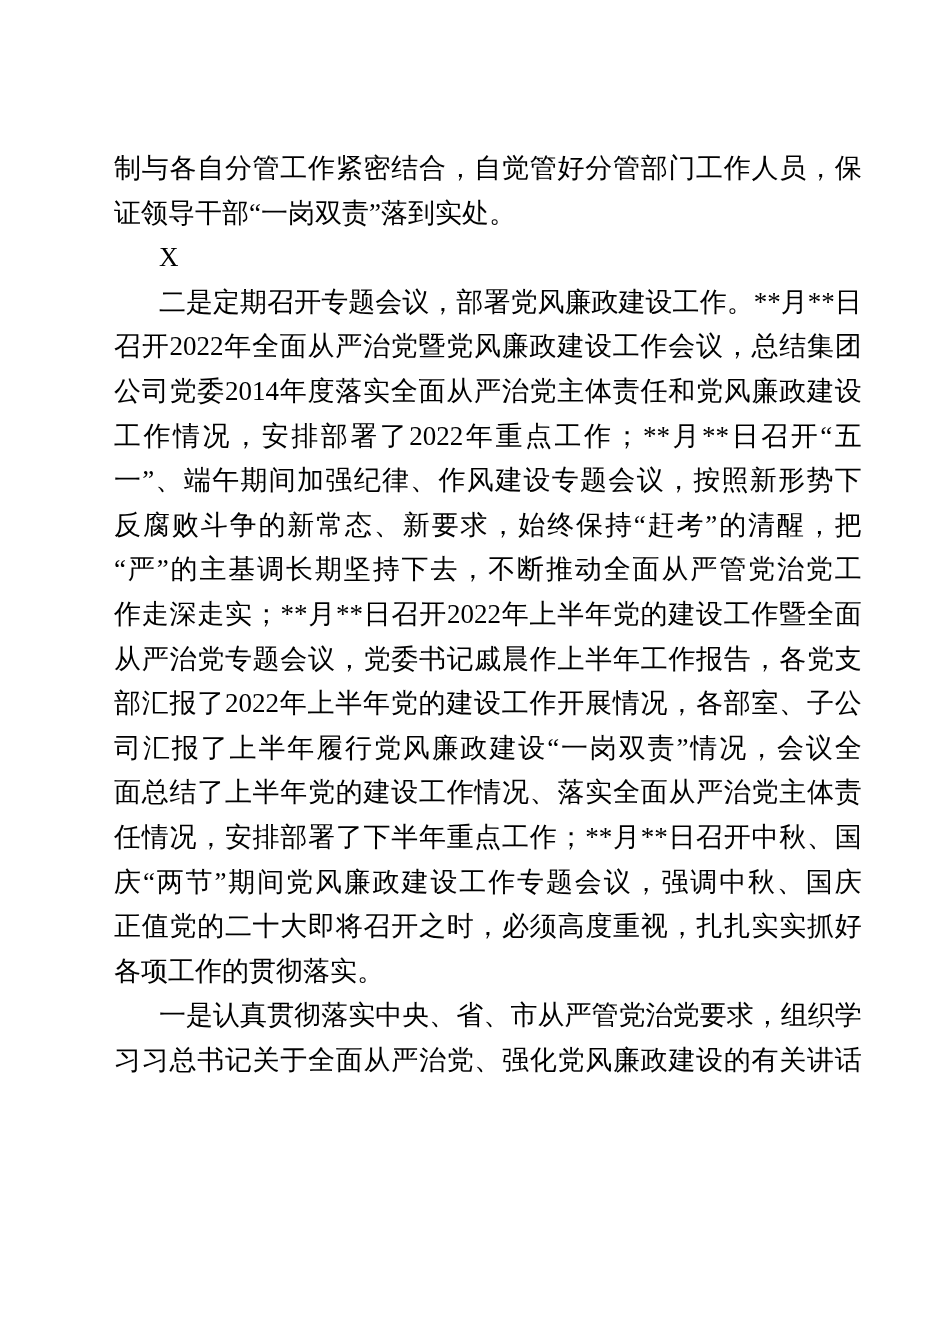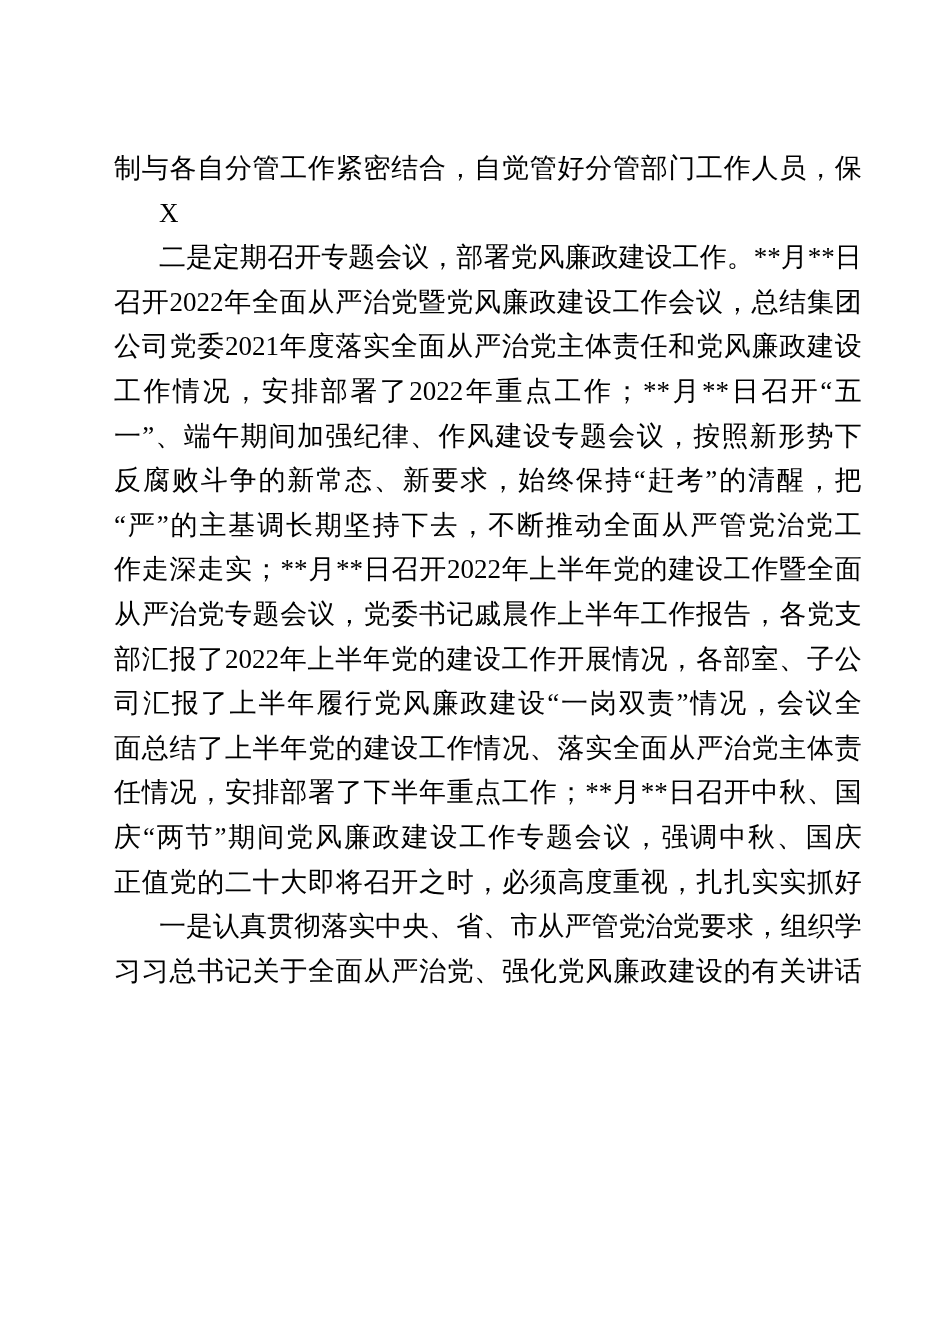--- a/index.html
+++ b/index.html
@@ -62,20 +62,21 @@
         <span>管</span>
         <span>部</span>
         <span>门</span>
         <span>工</span>
         <span>作</span>
         <span>人</span>
         <span>员</span>
         <span>，</span>
         <span>保</span>
       </div>
+    <div class="line">证领导干部“一岗双责”落到实处。</div>
     <div class="line indent">X</div>
     <div class="line indent justify">
         <span>二</span>
         <span>是</span>
         <span>定</span>
         <span>期</span>
         <span>召</span>
         <span>开</span>
         <span>专</span>
         <span>题</span>
@@ -124,21 +125,21 @@
         <span>总</span>
         <span>结</span>
         <span>集</span>
         <span>团</span>
       </div>
     <div class="line justify">
         <span>公</span>
         <span>司</span>
         <span>党</span>
         <span>委</span>
-        <span>2021</span>
+        <span>2014</span>
         <span>年</span>
         <span>度</span>
         <span>落</span>
         <span>实</span>
         <span>全</span>
         <span>面</span>
         <span>从</span>
         <span>严</span>
         <span>治</span>
         <span>党</span>
@@ -491,20 +492,21 @@
         <span>重</span>
         <span>视</span>
         <span>，</span>
         <span>扎</span>
         <span>扎</span>
         <span>实</span>
         <span>实</span>
         <span>抓</span>
         <span>好</span>
       </div>
+    <div class="line">各项工作的贯彻落实。</div>
     <div class="line indent justify">
         <span>一</span>
         <span>是</span>
         <span>认</span>
         <span>真</span>
         <span>贯</span>
         <span>彻</span>
         <span>落</span>
         <span>实</span>
         <span>中</span>

